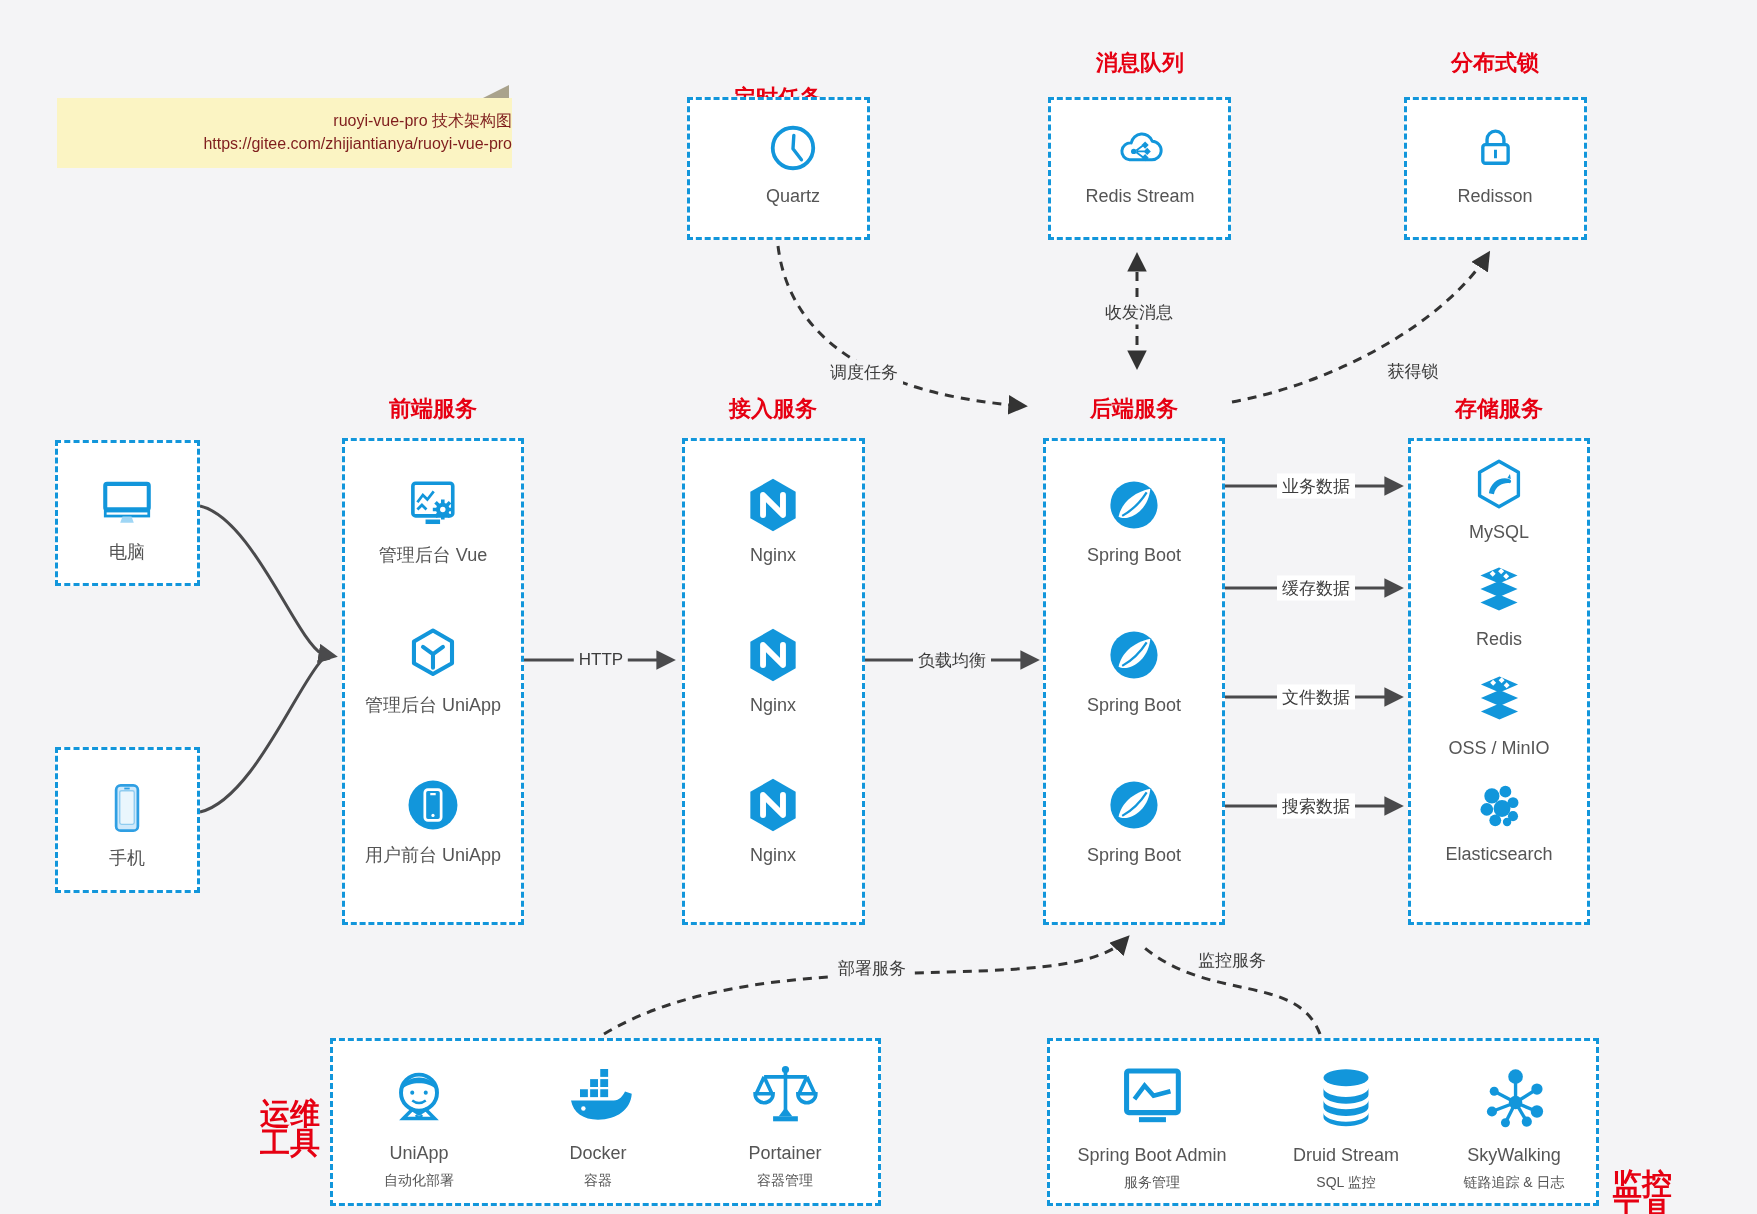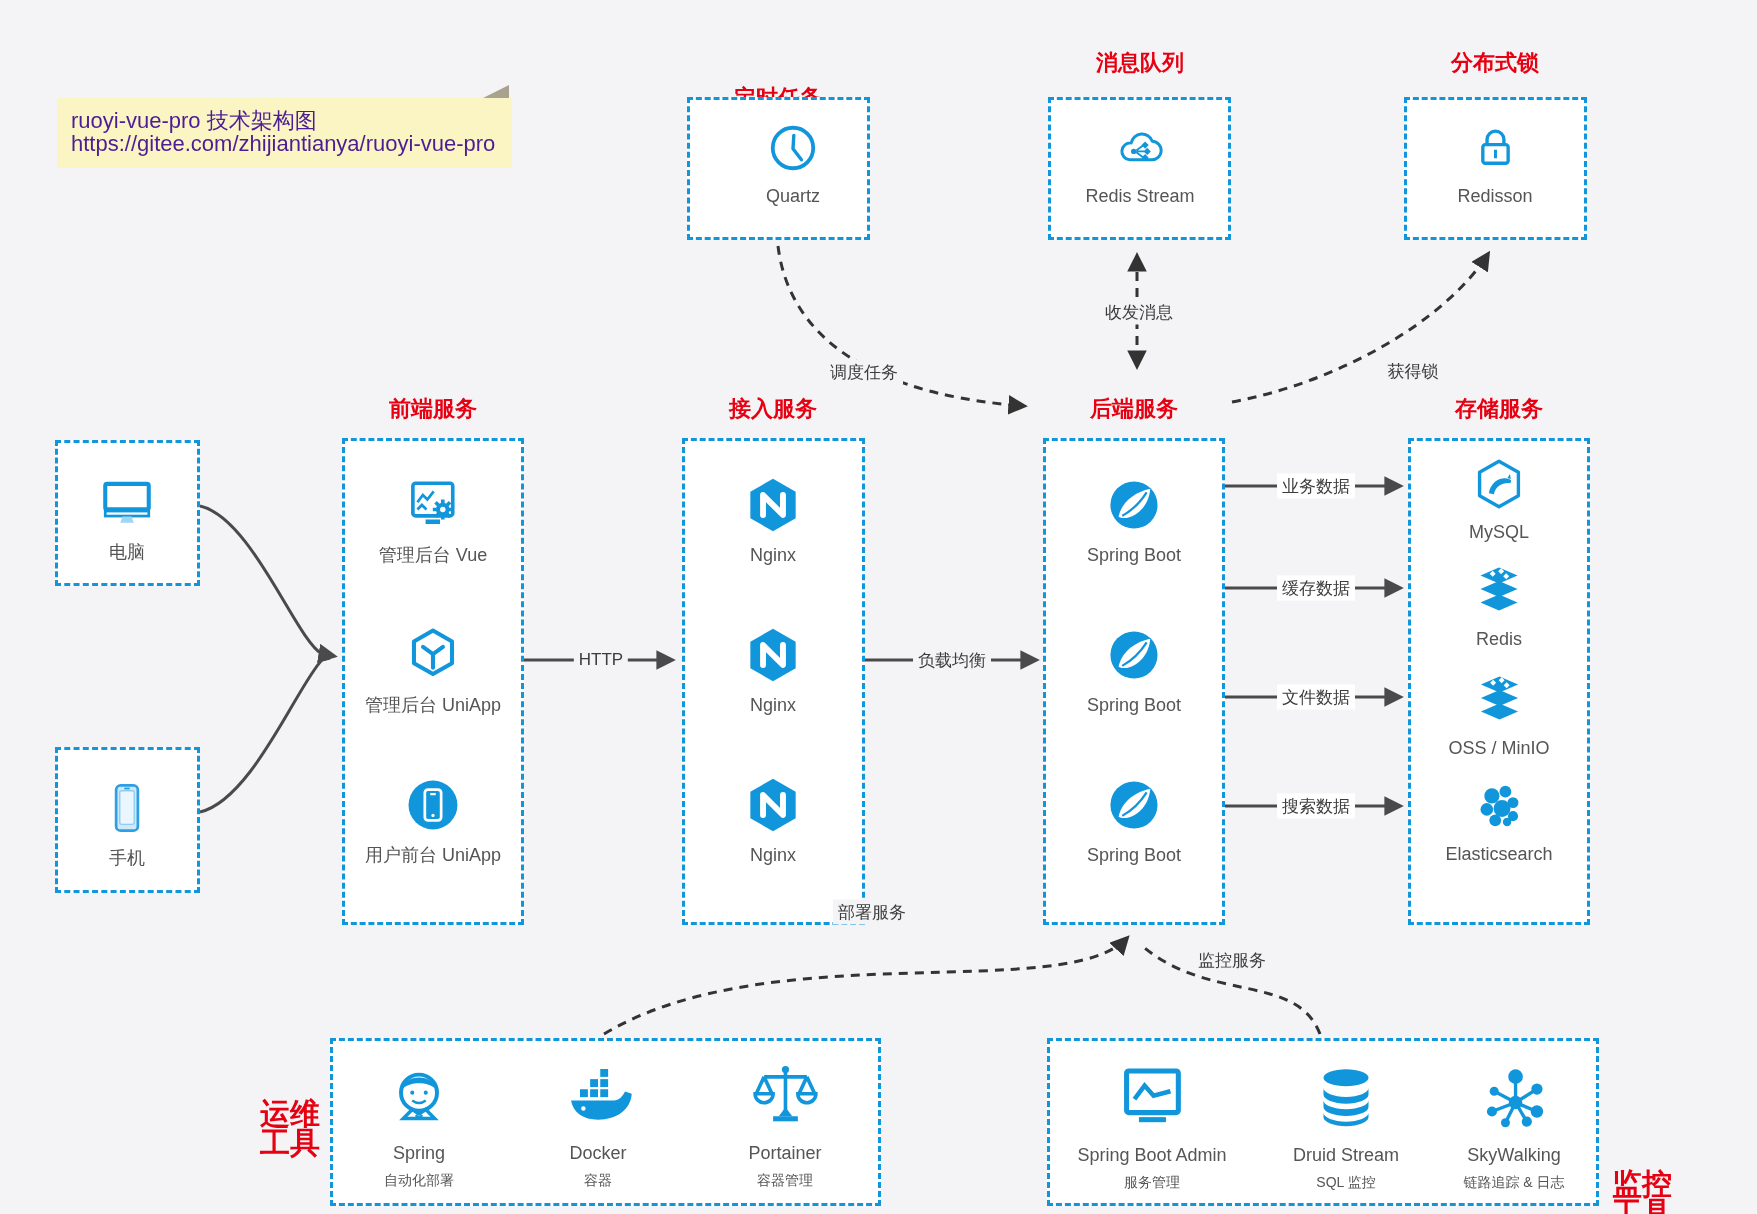--- a/index.html
+++ b/index.html
@@ -14,21 +14,21 @@
   .node .ic svg{display:block;}
   .s54 svg{width:54px;height:54px;}
   .s58 svg{width:58px;height:58px;}
   .s72 svg{width:72px;height:72px;}
   .nlabel{font-size:18px;color:#555;white-space:nowrap;line-height:25px;}
   .nlabel2{font-size:14px;color:#555;white-space:nowrap;line-height:25px;margin-top:-7px;}
   .elabel{position:absolute;transform:translate(-50%,-50%);font-size:17px;color:#3c3c3c;padding:1px 5px;white-space:nowrap;}
   .bgw{background:#ffffff;}
   .bgc{background:#f4f4f6;}
   .note{position:absolute;left:57px;top:98px;width:455px;height:70px;background:#fbf4c3;box-sizing:border-box;padding:11px 0 0 14px;}
-  .note .nline{display:block;font-size:22px;color:#4c1d95;line-height:23px;white-space:nowrap;}
+  .note .nline{display:block;font-size:16px;color:#7f1d1d;line-height:23px;white-space:nowrap;text-align:right;}
   .note-fold{position:absolute;top:-13px;right:3px;width:0;height:0;border-bottom:13px solid #a9a28c;border-left:26px solid transparent;}
 </style>
 </head>
 <body>
 
 <div class="canvas">
 
   <svg class="edges" width="1757" height="1214" viewBox="0 0 1757 1214">
     <defs>
       <marker id="mGray" viewBox="0 0 10 10" refX="8" refY="5" markerWidth="6.5" markerHeight="6.5" orient="auto-start-reverse">
@@ -314,21 +314,21 @@
       <svg viewBox="0 0 64 64">
           <circle cx="32" cy="29" r="16" fill="none" stroke="#1296db" stroke-width="3.5"></circle>
           <path d="M17 26 C18 12 46 12 47 26 C40 19 24 19 17 26 Z" fill="#1296db"></path>
           <circle cx="26" cy="29" r="1.8" fill="#1296db"></circle>
           <circle cx="38" cy="29" r="1.8" fill="#1296db"></circle>
           <path d="M26 36 q6 4.5 12 0" stroke="#1296db" stroke-width="2.2" fill="none"></path>
           <path d="M18 52 L26 44 L32 48 L38 44 L46 52 Z" fill="none" stroke="#1296db" stroke-width="3"></path>
           <path d="M29 49 l3 2.5 3 -2.5" stroke="#1296db" stroke-width="2.2" fill="none"></path>
         </svg>
     </span>
-    <span class="nlabel">Spring</span>
+    <span class="nlabel">UniApp</span>
     <span class="nlabel2">自动化部署</span>
   </div>
 
   <div class="node" style="left:598px;top:1060px;">
     <span class="ic s72">
       <svg viewBox="0 0 64 64">
           <g fill="#1296db">
             <rect x="16" y="26" width="7" height="7"></rect>
             <rect x="25" y="26" width="7" height="7"></rect>
             <rect x="34" y="26" width="7" height="7"></rect>
@@ -421,16 +421,16 @@
 
   <div class="elabel bgc" style="left:601px;top:660px;">HTTP</div>
   <div class="elabel bgc" style="left:952px;top:660px;">负载均衡</div>
   <div class="elabel bgw" style="left:1316px;top:486px;">业务数据</div>
   <div class="elabel bgw" style="left:1316px;top:588px;">缓存数据</div>
   <div class="elabel bgw" style="left:1316px;top:697px;">文件数据</div>
   <div class="elabel bgw" style="left:1316px;top:806px;">搜索数据</div>
   <div class="elabel bgc" style="left:864px;top:372px;">调度任务</div>
   <div class="elabel bgc" style="left:1139px;top:312px;">收发消息</div>
   <div class="elabel bgc" style="left:1413px;top:371px;">获得锁</div>
-  <div class="elabel bgc" style="left:872px;top:912px;">部署服务</div>
+  <div class="elabel bgc" style="left:872px;top:968px;">部署服务</div>
   <div class="elabel bgc" style="left:1232px;top:960px;">监控服务</div>
 
 </div>
 
 </body></html>

